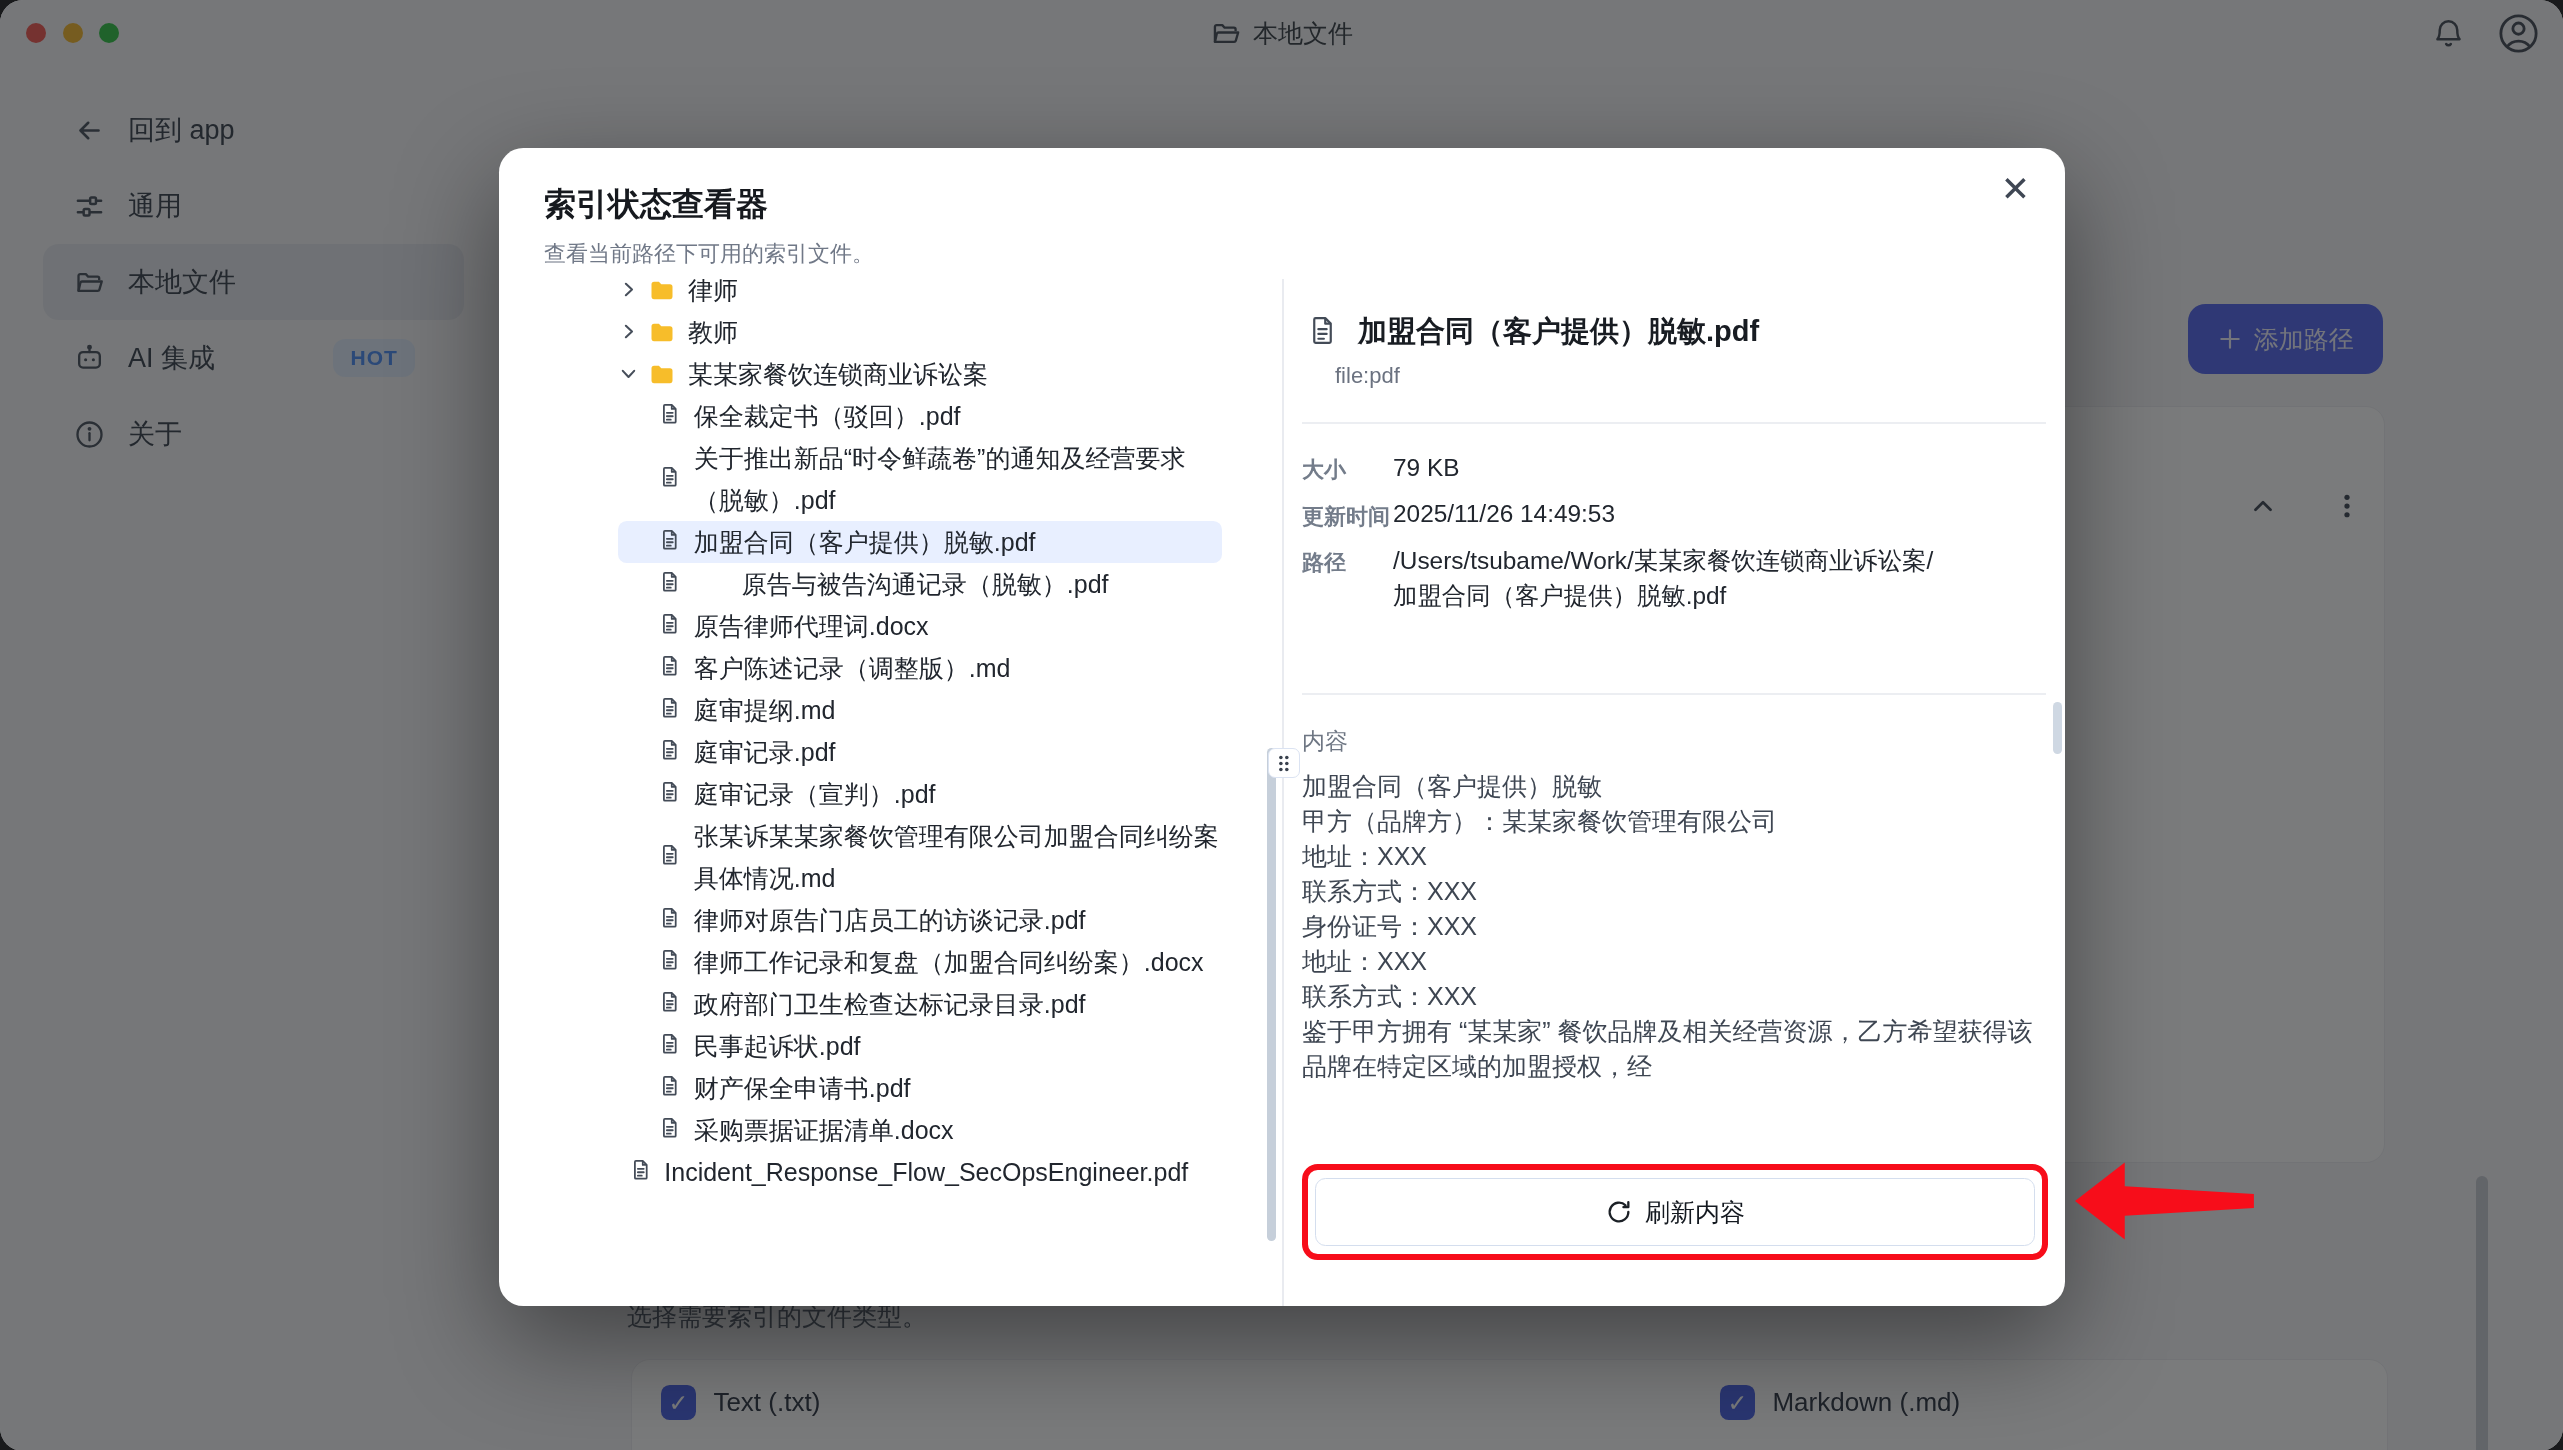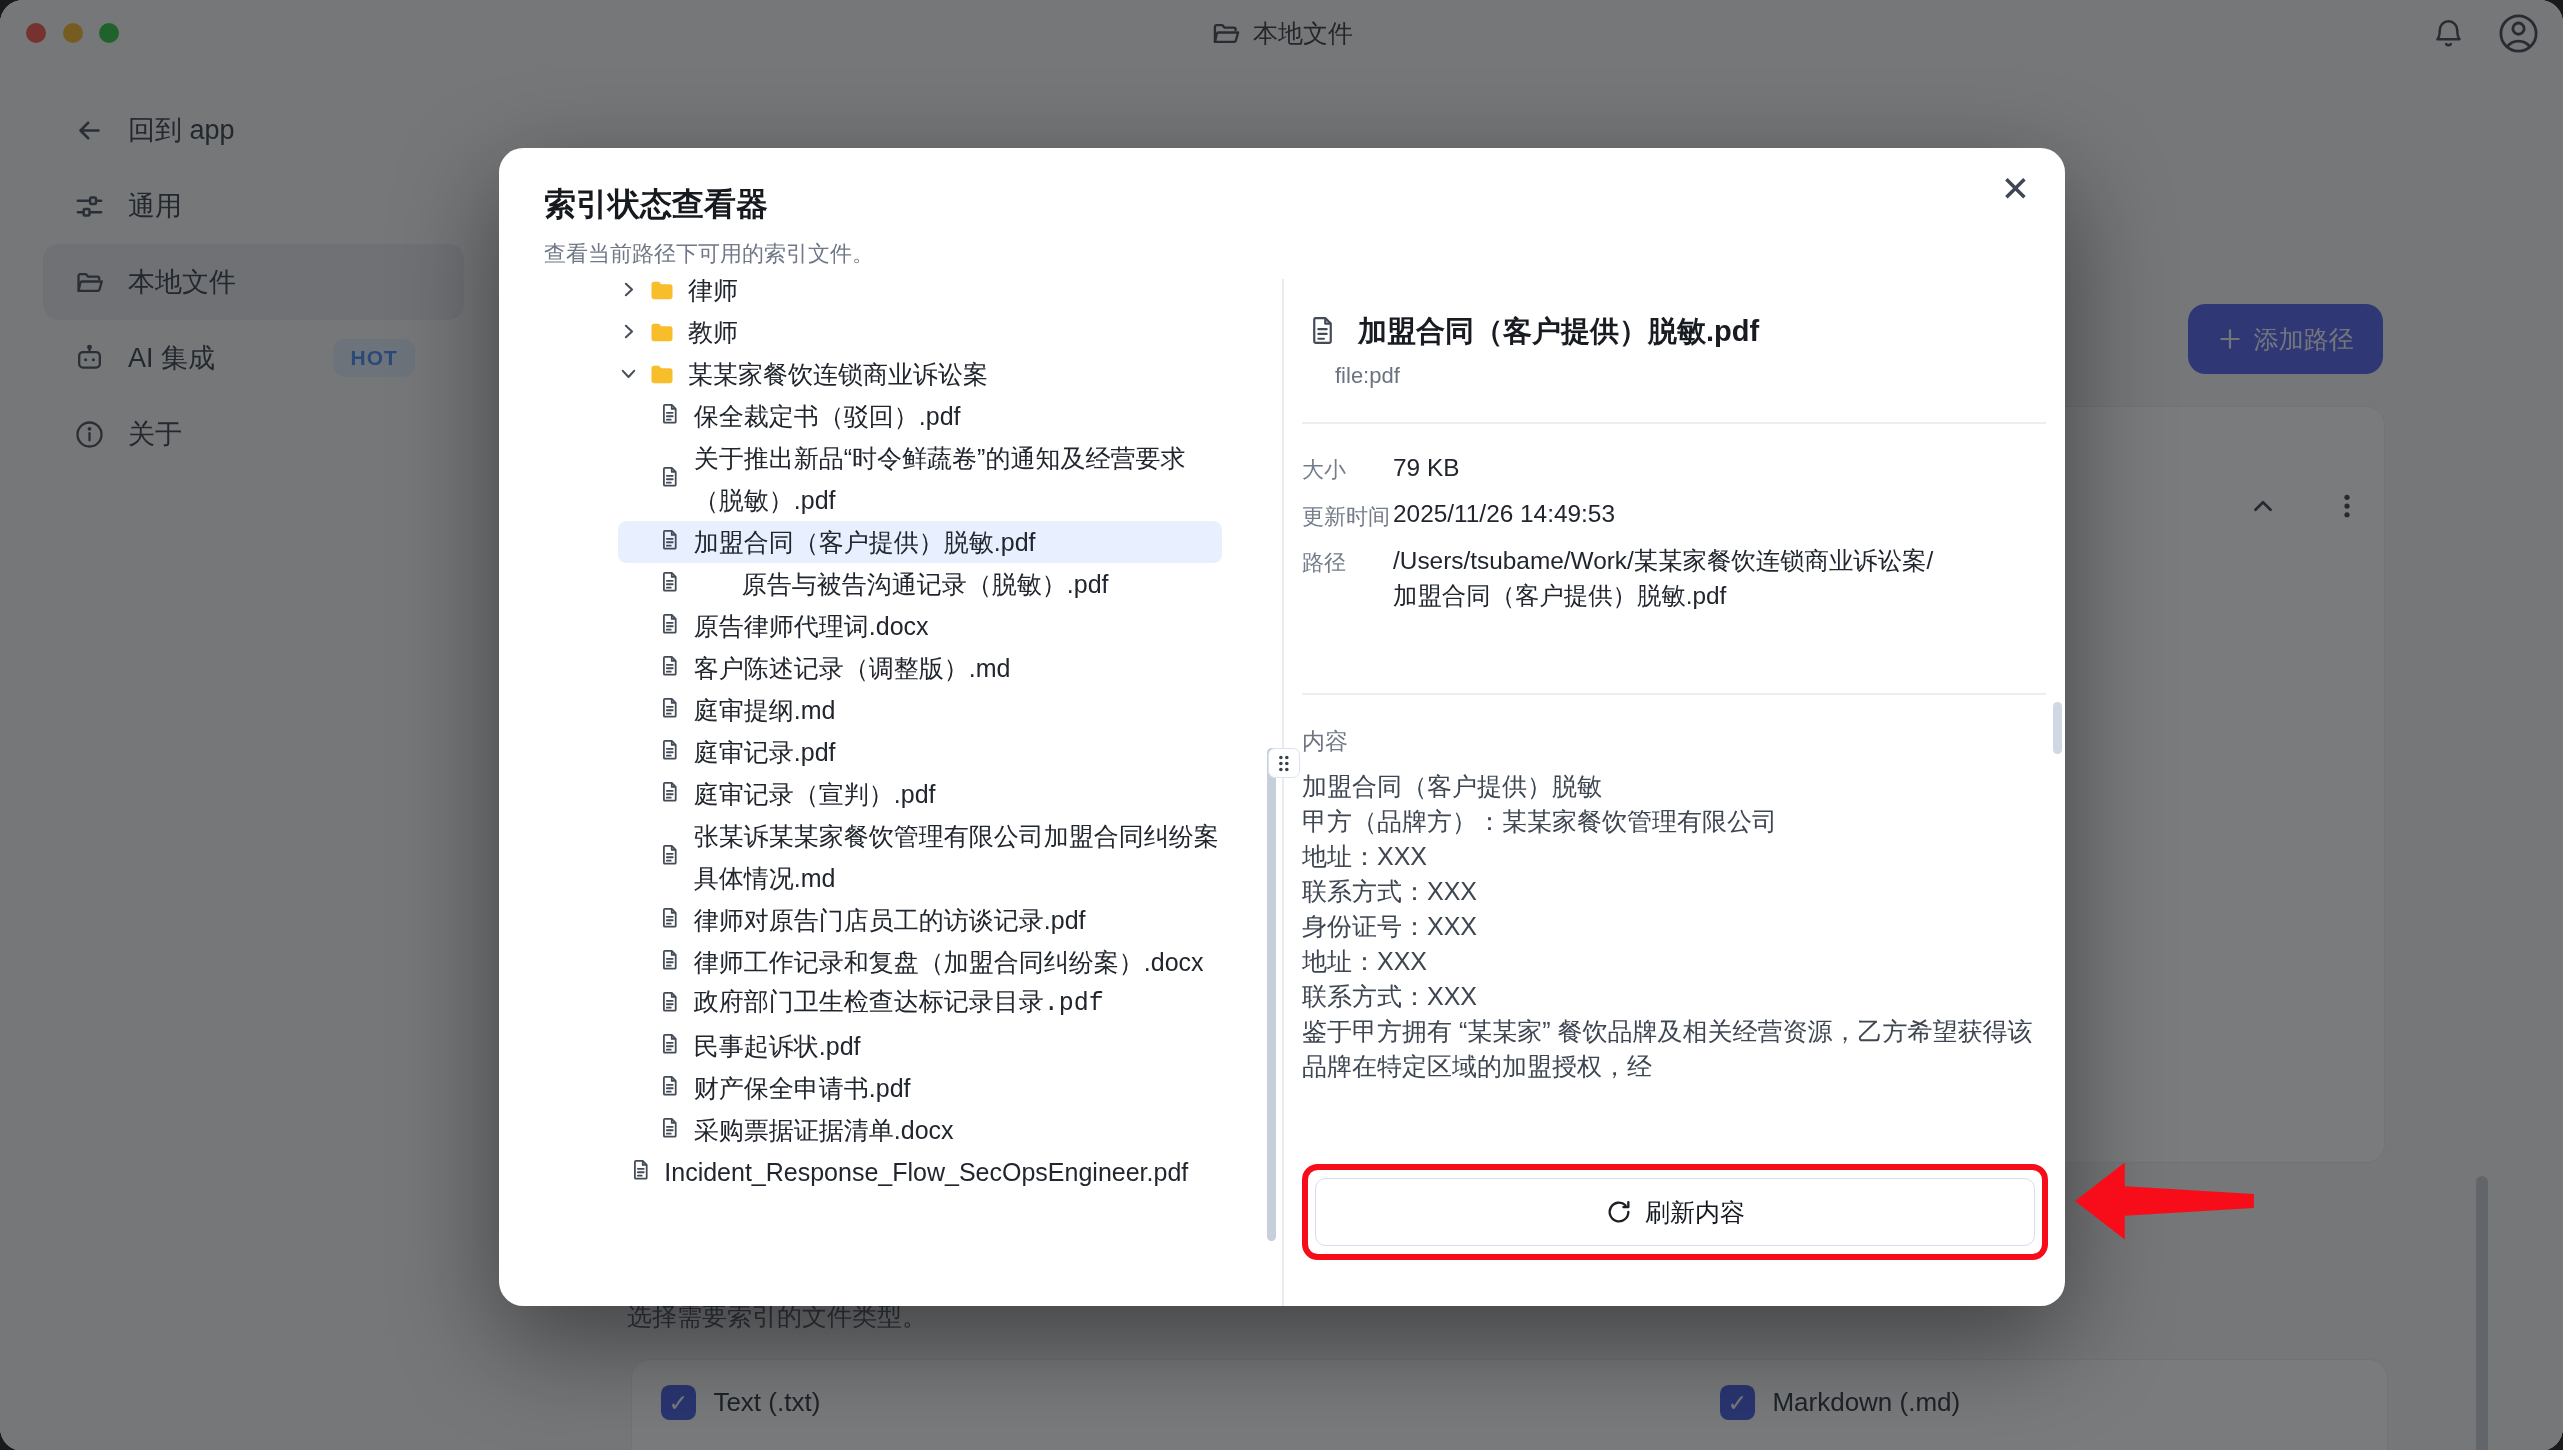--- a/index.html
+++ b/index.html
@@ -34,21 +34,21 @@
   .tree-label{font-size:25px;color:#21262e;line-height:42px;word-break:break-all;}
   .tree-scroll{position:absolute;left:768px;top:600px;width:8.7px;height:493px;border-radius:4.4px;background:#c6cfda;}
   .v-divider{position:absolute;left:783px;top:131px;bottom:0;width:1.7px;background:#e9ebf0;}
   .grip{position:absolute;left:769px;top:600px;width:30px;height:28px;background:#fff;border:1.7px solid #dbe3f2;border-radius:7px;display:flex;align-items:center;justify-content:center;}
   .panel-title-row{position:absolute;left:807px;top:164px;display:flex;align-items:center;gap:19px;}
   .panel-title{font-size:29px;font-weight:700;color:#181c22;}
   .panel-sub{position:absolute;left:836px;top:215px;font-size:22px;color:#6b7280;}
   .h-div{position:absolute;left:803px;width:744px;height:1.7px;background:#eceef2;}
   .fields{position:absolute;left:803px;top:302px;width:680px;display:flex;flex-direction:column;gap:11.3px;}
   .field-row{display:flex;}
-  .field-label{flex:0 0 91px;font-size:22px;color:#737c8a;padding-top:5.2px;}
+  .field-label{flex:0 0 91px;font-size:22px;color:#737c8a;padding-top:5.2px;font-weight:bold;}
   .field-value{font-size:24.4px;color:#21262e;line-height:35px;word-break:break-all;max-width:558px;}
   .badge-success{display:inline-block;background:#dcf8e3;color:#16a34a;font-size:22px;font-weight:700;padding:7px 14px;border-radius:7px;line-height:1;}
   .content-label{position:absolute;left:803px;top:578px;font-size:23px;color:#6e7683;}
   .content-body{position:absolute;left:803px;top:621px;width:738px;font-size:25px;line-height:35px;color:#3e4652;word-break:break-all;}
   .content-scroll{position:absolute;left:1554px;top:554px;width:8.7px;height:52px;border-radius:4.4px;background:#cfd8e3;}
   .red-box{position:absolute;left:803px;top:1016px;width:746px;height:96px;border:6.1px solid #f70d1a;border-radius:15.7px;box-sizing:border-box;}
   .refresh-btn{position:absolute;left:7px;top:7.9px;right:7px;bottom:7.9px;background:#fff;border:1.7px solid #d4deee;border-radius:10.5px;display:flex;align-items:center;justify-content:center;gap:12.2px;font-size:25px;color:#141920;}
   .red-arrow{position:absolute;left:2075px;top:1159px;width:185px;height:84px;}
   svg{display:block;}
 </style>
@@ -339,21 +339,21 @@
           <div class="tree-row" style="padding-left: 40px;">
             <span class="fico" style="width:23.6px;height:27px;">
               <svg viewBox="0 0 24 24" fill="none" stroke="#434b57" stroke-width="1.8" stroke-linejoin="round">
                 <path d="M7 3h7l4 4v13a1 1 0 0 1-1 1H7a1 1 0 0 1-1-1V4a1 1 0 0 1 1-1z"></path>
                 <path d="M14 3v4h4"></path>
                 <path d="M9 11h6M9 14.5h6M9 18h4" stroke-linecap="round"></path>
               </svg>
             </span>
             <span class="tree-label">律师工作记录和复盘（加盟合同纠纷案）.docx</span>
           </div>
-          <div class="tree-row" style="padding-left: 40px; font-family: Liberation Mono, monospace;">
+          <div class="tree-row" style="padding-left: 40px;">
             <span class="fico" style="width:23.6px;height:27px;">
               <svg viewBox="0 0 24 24" fill="none" stroke="#434b57" stroke-width="1.8" stroke-linejoin="round">
                 <path d="M7 3h7l4 4v13a1 1 0 0 1-1 1H7a1 1 0 0 1-1-1V4a1 1 0 0 1 1-1z"></path>
                 <path d="M14 3v4h4"></path>
                 <path d="M9 11h6M9 14.5h6M9 18h4" stroke-linecap="round"></path>
               </svg>
             </span>
             <span class="tree-label">政府部门卫生检查达标记录目录.pdf</span>
           </div>
           <div class="tree-row" style="padding-left: 40px;">

